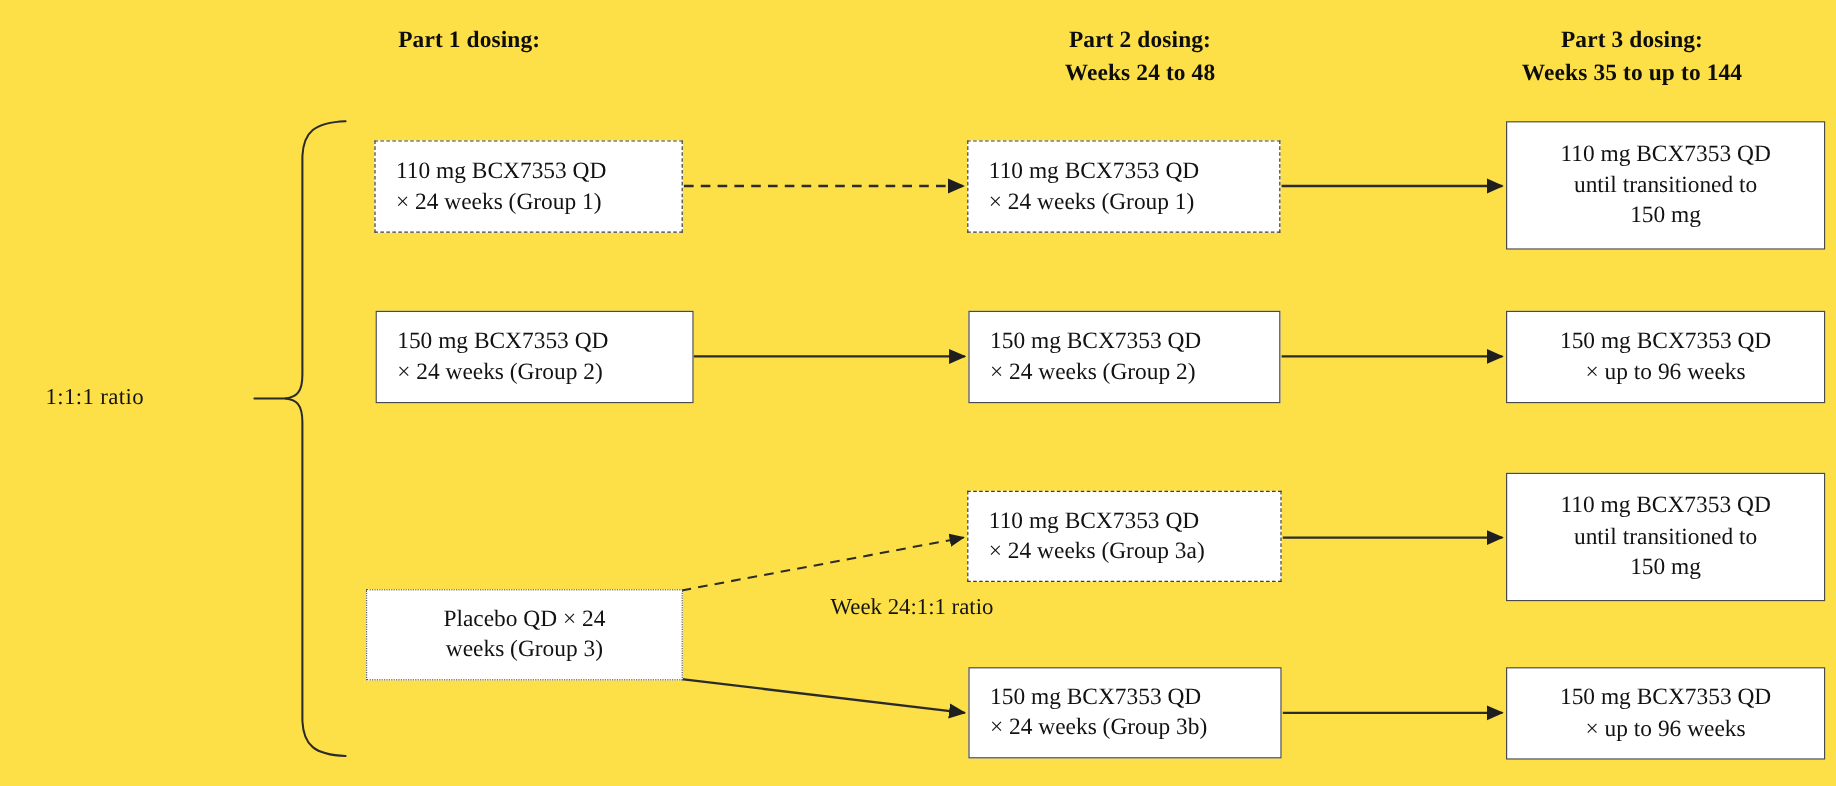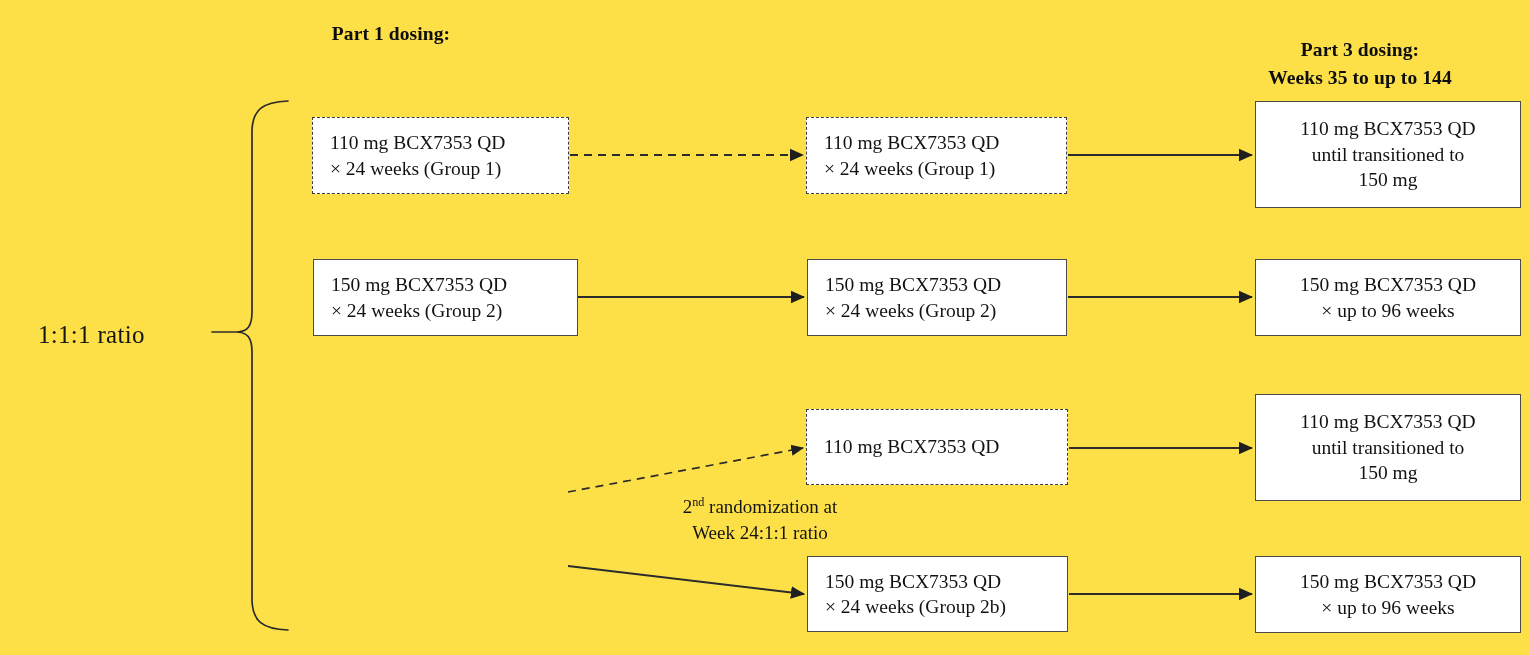--- a/index.html
+++ b/index.html
@@ -31,21 +31,21 @@
     color: #0d0d0d;
   }
   .col-header .hl {
     display: block;
     white-space: nowrap;
   }
 
   
   .ratio-label {
     position: absolute;
-    font-size: 25px;
+    font-size: 19px;
     letter-spacing: 0.3px;
     color: #141414;
     white-space: nowrap;
   }
 
   
   .node {
     position: absolute;
     box-sizing: border-box;
     background: #ffffff;
@@ -155,56 +155,65 @@
     <line x1="1069" y1="448" x2="1252" y2="448" stroke="#2b2b2b" stroke-width="1.9" marker-end="url(#arrowSolid)"></line>
 
      Part3 Group3b --&gt;
     <line x1="1069" y1="594" x2="1252" y2="594" stroke="#2b2b2b" stroke-width="1.9" marker-end="url(#arrowSolid)"></line>
   </svg>
 
   <div class="col-header" style="left:196px; top:20px; width:390px;">
     <span class="hl">Part 1 dosing:</span>
   </div>
 
-
-  <div class="col-header" style="left:1195px; top:36px; width:330px;">
+  <div class="col-header" style="left:760px; top:20px; width:380px;">
+    <span class="hl">Part 2 dosing:</span>
+    <span class="hl">Weeks 24 to 48</span>
+  </div>
+
+  <div class="col-header" style="left:1195px; top:20px; width:330px;">
     <span class="hl">Part 3 dosing:</span>
     <span class="hl">Weeks 35 to up to 144</span>
   </div>
 
   <div class="ratio-label" style="left:38px; top:321px;">1:1:1 ratio</div>
 
   <div class="node dashed align-left" style="left:312px; top:117px; width:257px; height:77px;">
     <span class="ln">110 mg BCX7353 QD</span>
     <span class="ln">× 24 weeks (Group 1)</span>
   </div>
 
   <div class="node solid align-left" style="left:313px; top:259px; width:265px; height:77px;">
     <span class="ln">150 mg BCX7353 QD</span>
     <span class="ln">× 24 weeks (Group 2)</span>
   </div>
 
+  <div class="node dotted align-center" style="left:305px; top:491px; width:264px; height:76px;">
+    <span class="ln">Placebo QD × 24</span>
+    <span class="ln">weeks (Group 3)</span>
+  </div>
 
   <div class="node dashed align-left" style="left:806px; top:117px; width:261px; height:77px;">
     <span class="ln">110 mg BCX7353 QD</span>
     <span class="ln">× 24 weeks (Group 1)</span>
   </div>
 
   <div class="node solid align-left" style="left:807px; top:259px; width:260px; height:77px;">
     <span class="ln">150 mg BCX7353 QD</span>
     <span class="ln">× 24 weeks (Group 2)</span>
   </div>
 
   <div class="node dashed align-left" style="left:806px; top:409px; width:262px; height:76px;">
     <span class="ln">110 mg BCX7353 QD</span>
+    <span class="ln">× 24 weeks (Group 3a)</span>
   </div>
 
   <div class="node solid align-left" style="left:807px; top:556px; width:261px; height:76px;">
     <span class="ln">150 mg BCX7353 QD</span>
-    <span class="ln">× 24 weeks (Group 2b)</span>
+    <span class="ln">× 24 weeks (Group 3b)</span>
   </div>
 
   <div class="node solid align-center" style="left:1255px; top:101px; width:266px; height:107px;">
     <span class="ln">110 mg BCX7353 QD</span>
     <span class="ln">until transitioned to</span>
     <span class="ln">150 mg</span>
   </div>
 
   <div class="node solid align-center" style="left:1255px; top:259px; width:266px; height:77px;">
     <span class="ln">150 mg BCX7353 QD</span>
@@ -216,17 +225,16 @@
     <span class="ln">until transitioned to</span>
     <span class="ln">150 mg</span>
   </div>
 
   <div class="node solid align-center" style="left:1255px; top:556px; width:266px; height:77px;">
     <span class="ln">150 mg BCX7353 QD</span>
     <span class="ln">× up to 96 weeks</span>
   </div>
 
   <div class="annotation" style="left:600px; top:494px; width:320px;">
-    <span style="display:block;"><span>2</span><sup>nd</sup><span> randomization at</span></span>
     <span style="display:block;font-family:Liberation Serif, serif;">Week 24:1:1 ratio</span>
   </div>
 
 </div>
 
 </body></html>

